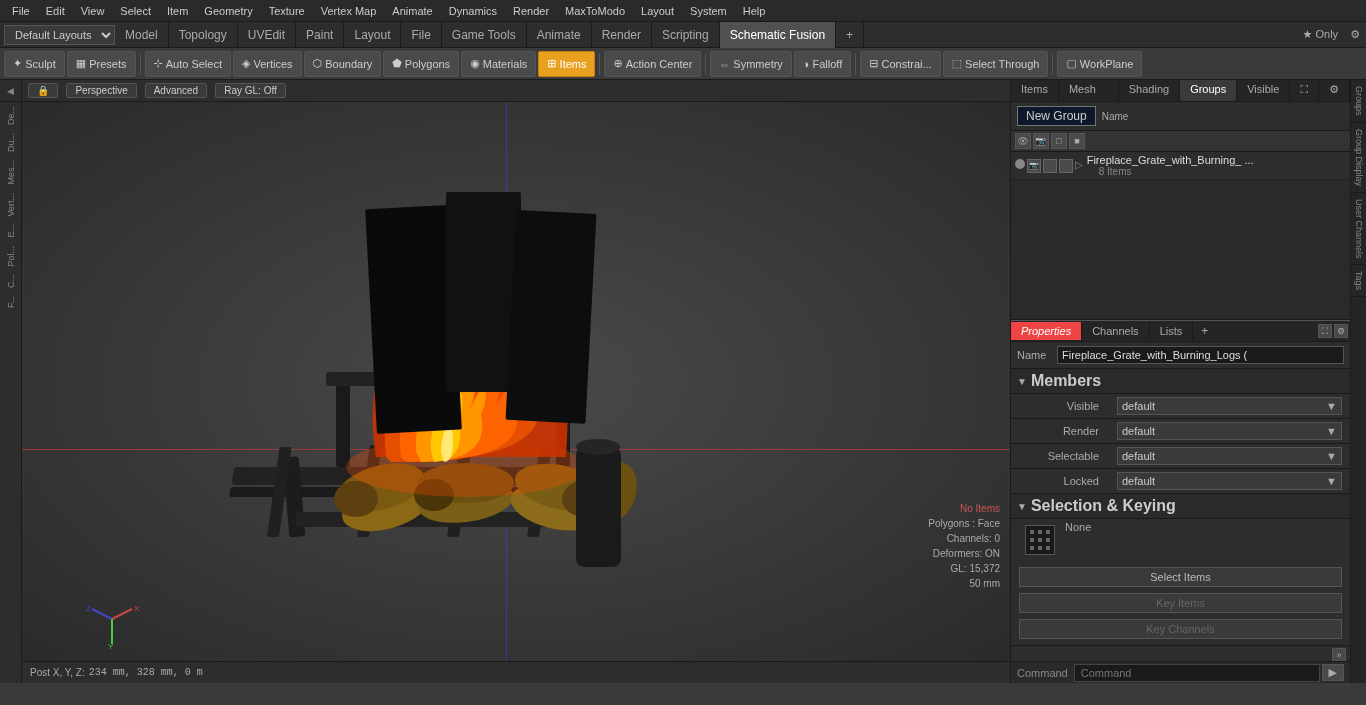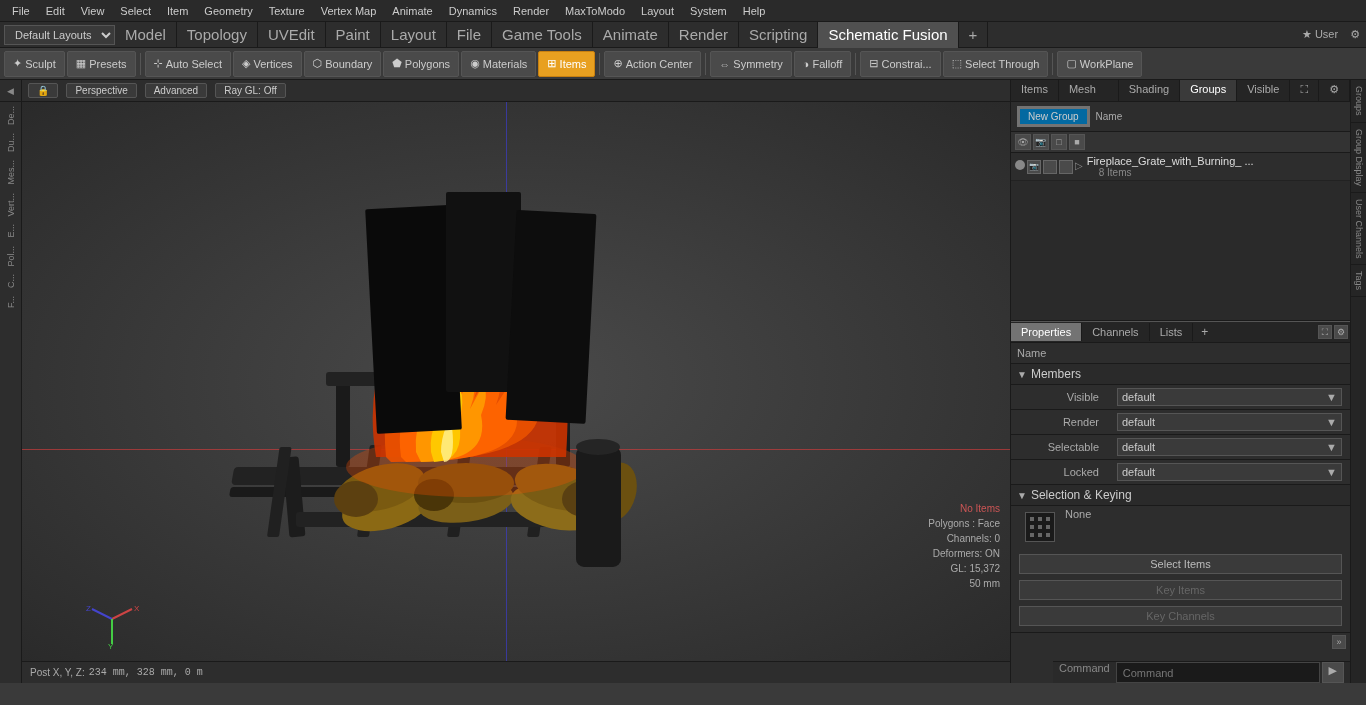--- a/index.html
+++ b/index.html
@@ -5,21 +5,21 @@
     * { box-sizing: border-box; margin: 0; padding: 0; }
     body { background: #3a3a3a; color: #ccc; font-family: Arial, sans-serif; font-size: 11px; width: 1366px; height: 705px; overflow: hidden; }
 
     
     #menu-bar { display: flex; align-items: center; background: #2a2a2a; height: 22px; padding: 0 4px; border-bottom: 1px solid #1a1a1a; }
     .menu-item { padding: 2px 8px; color: #ccc; cursor: pointer; font-size: 11px; }
 
     
     #layout-bar { display: flex; align-items: center; background: #2d2d2d; height: 26px; border-bottom: 1px solid #1a1a1a; }
     #layout-dropdown { background: #3a3a3a; color: #ccc; border: 1px solid #555; padding: 2px 6px; font-size: 11px; margin-left: 4px; }
-    .tab-btn { padding: 3px 10px; color: #aaa; cursor: pointer; font-size: 15px; border-right: 1px solid #1a1a1a; height: 26px; display: flex; align-items: center; }
+    .tab-btn { padding: 3px 10px; color: #aaa; cursor: pointer; font-size: 12px; border-right: 1px solid #1a1a1a; height: 26px; display: flex; align-items: center; }
     .tab-btn.active { background: #505050; color: #fff; }
     #layout-bar .spacer { flex: 1; }
     .tab-right { display: flex; align-items: center; padding: 2px 6px; color: #aaa; font-size: 11px; cursor: pointer; }
 
     
     #toolbar { display: flex; align-items: center; background: #3a3a3a; height: 32px; border-bottom: 1px solid #1a1a1a; padding: 0 4px; gap: 2px; }
     .tool-btn { display: flex; align-items: center; gap: 3px; padding: 3px 8px; background: #4a4a4a; border: 1px solid #555; color: #ccc; cursor: pointer; font-size: 11px; border-radius: 2px; height: 26px; }
     .tool-btn.active { background: #e8a020; border-color: #c88010; color: #fff; }
     .tool-sep { width: 1px; background: #555; height: 22px; margin: 0 2px; }
 
@@ -55,73 +55,73 @@
     
     #right-panel { width: 340px; background: #2d2d2d; display: flex; flex-direction: column; border-left: 1px solid #1a1a1a; }
 
     
     #right-tabs { display: flex; background: #252525; height: 22px; border-bottom: 1px solid #1a1a1a; }
     .right-tab { padding: 3px 10px; color: #aaa; cursor: pointer; font-size: 11px; border-right: 1px solid #1a1a1a; }
     .right-tab.active { background: #3a3a3a; color: #fff; }
 
     
     #groups-header { display: flex; align-items: center; background: #2d2d2d; padding: 4px 6px; border-bottom: 1px solid #1a1a1a; }
-    #groups-header button { background: #0369a1; border: 3px solid #737373; color: #ccc; padding: 2px 8px; font-size: 10px; cursor: pointer; }
+    #groups-header button { background: #0f172a; border: 1px solid #737373; color: #ccc; padding: 2px 8px; font-size: 12px; cursor: pointer; }
     #groups-header .col-name { flex: 1; margin-left: 6px; font-size: 10px; color: #aaa; }
 
     
     .group-icons-row { display: flex; align-items: center; padding: 2px 4px; background: #333; border-bottom: 1px solid #1a1a1a; gap: 2px; }
     .g-icon { width: 16px; height: 16px; background: #4a4a4a; border: 1px solid #555; display: flex; align-items: center; justify-content: center; font-size: 9px; color: #aaa; cursor: pointer; }
 
     
     .group-item { display: flex; align-items: center; padding: 2px 4px; cursor: pointer; border-bottom: 1px solid #222; }
     .group-item .gi-icons { display: flex; gap: 2px; margin-right: 4px; }
     .group-item .gi-name { color: #ddd; font-size: 11px; flex: 1; }
     .group-item .gi-sub { color: #888; font-size: 10px; padding-left: 12px; }
     .gi-dot { width: 12px; height: 12px; border-radius: 50%; background: #888; display: flex; align-items: center; justify-content: center; }
     .gi-sq { width: 14px; height: 14px; background: #4a4a4a; border: 1px solid #666; display: flex; align-items: center; justify-content: center; font-size: 8px; }
 
     
     #props-panel { display: flex; flex-direction: column; flex: 1; overflow: hidden; }
     #props-tabs { display: flex; background: #252525; border-bottom: 1px solid #1a1a1a; align-items: center; }
     .props-tab { padding: 3px 10px; color: #aaa; cursor: pointer; font-size: 11px; border-right: 1px solid #1a1a1a; }
-    .props-tab.active { background: #737373; color: #fff; }
+    .props-tab.active { background: #ef4444; color: #fff; font-style: italic; }
     .props-tab-add { padding: 3px 8px; color: #aaa; cursor: pointer; font-size: 12px; }
     .props-expand { margin-left: auto; display: flex; gap: 2px; padding: 2px; }
     .props-expand-btn { width: 14px; height: 14px; background: #4a4a4a; border: 1px solid #555; display: flex; align-items: center; justify-content: center; font-size: 9px; color: #aaa; cursor: pointer; }
 
     
     .name-row { display: flex; align-items: center; padding: 4px 6px; border-bottom: 1px solid #1a1a1a; }
     .name-label { color: #aaa; font-size: 11px; width: 40px; }
     .name-input { flex: 1; background: #1a1a1a; border: 1px solid #555; color: #ddd; padding: 2px 4px; font-size: 11px; }
 
     
     .section-header { display: flex; align-items: center; padding: 3px 6px; background: #2a2a2a; border-bottom: 1px solid #1a1a1a; cursor: pointer; }
     .section-header .arrow { color: #aaa; margin-right: 4px; font-size: 10px; }
-    .section-header .sec-title { color: #ccc; font-size: 12px; font-weight: normal; }
+    .section-header .sec-title { color: #ccc; font-size: 16px; font-weight: bold; }
 
     
     .prop-row { display: flex; align-items: center; padding: 3px 8px; border-bottom: 1px solid #1a1a1a; }
     .prop-label { color: #aaa; font-size: 11px; text-align: right; flex: 0 0 80px; margin-right: 18px; }
     .prop-select { flex: 1; background: #3a3a3a; border: 1px solid #555; color: #ccc; padding: 2px 4px; font-size: 11px; display: flex; align-items: center; justify-content: space-between; cursor: pointer; }
     .prop-select-arrow { color: #aaa; }
 
     
     .keying-icon { width: 30px; height: 30px; background: #1a1a1a; border: 1px solid #555; margin: 4px 6px 4px 8px; display: flex; align-items: center; justify-content: center; }
     .keying-btn { flex: 1; background: #3a3a3a; border: 1px solid #555; color: #bbb; padding: 3px 8px; font-size: 11px; cursor: pointer; margin: 2px; display: flex; align-items: center; justify-content: center; }
     .keying-btn.disabled { color: #666; cursor: default; }
     .keying-row { display: flex; padding: 2px 6px; }
     .keying-grid { display: grid; grid-template-columns: 1fr; gap: 2px; padding: 4px 6px; }
 
     
     #right-labels { width: 16px; background: #252525; display: flex; flex-direction: column; border-left: 1px solid #1a1a1a; }
     .rl-label { writing-mode: vertical-rl; font-size: 9px; color: #888; padding: 6px 2px; cursor: pointer; border-bottom: 1px solid #1a1a1a; }
 
     
-    #command-bar { display: flex; background: #2a2a2a; height: 22px; border-top: 1px solid #1a1a1a; padding: 0 6px; margin-left: 42px; }
+    #command-bar { display: flex; align-items: center; background: #2a2a2a; height: 22px; border-top: 1px solid #1a1a1a; padding: 0 6px; }
     #command-input { flex: 1; background: #1a1a1a; border: 1px solid #444; color: #ccc; padding: 2px 6px; font-size: 11px; }
     .cmd-btn { background: #4a4a4a; border: 1px solid #555; color: #aaa; padding: 1px 6px; font-size: 11px; cursor: pointer; margin-left: 2px; }
 
     
     .red-line-h { position: absolute; height: 1px; background: rgba(200,60,60,0.7); left: 0; right: 0; }
     .blue-line-v { position: absolute; width: 1px; background: rgba(60,60,200,0.7); top: 0; bottom: 0; }
 
     
     .vp-controls { position: absolute; top: 4px; right: 8px; display: flex; gap: 4px; }
     .vp-ctrl-btn { width: 18px; height: 18px; background: rgba(60,60,60,0.8); border: 1px solid #555; color: #aaa; display: flex; align-items: center; justify-content: center; font-size: 10px; cursor: pointer; }
@@ -159,21 +159,21 @@
   <div class="tab-btn">Paint</div>
   <div class="tab-btn">Layout</div>
   <div class="tab-btn">File</div>
   <div class="tab-btn">Game Tools</div>
   <div class="tab-btn">Animate</div>
   <div class="tab-btn">Render</div>
   <div class="tab-btn">Scripting</div>
   <div class="tab-btn active">Schematic Fusion</div>
   <div class="tab-btn">+</div>
   <div class="spacer"></div>
-  <div class="tab-right">★ User</div>
+  <div class="tab-right">★ Only</div>
   <div class="tab-right">⚙</div>
 </div>
 
 <div id="toolbar">
   <div class="tool-btn">
     <span>✦</span>
     <span>Sculpt</span>
   </div>
   <div class="tool-btn">
     <span>▦</span>
@@ -411,20 +411,21 @@
         <div class="props-tab">Lists</div>
         <div class="props-tab-add">+</div>
         <div class="props-expand">
           <div class="props-expand-btn">⛶</div>
           <div class="props-expand-btn">⚙</div>
         </div>
       </div>
 
       <div class="name-row">
         <span class="name-label">Name</span>
+        <input type="text" class="name-input" value="Fireplace_Grate_with_Burning_Logs (" style="">
       </div>
 
       <div class="section-header">
         <span class="arrow">▼</span>
         <span class="sec-title">Members</span>
       </div>
 
       <div class="prop-row">
         <span class="prop-label">Visible</span>
         <div class="prop-select">

